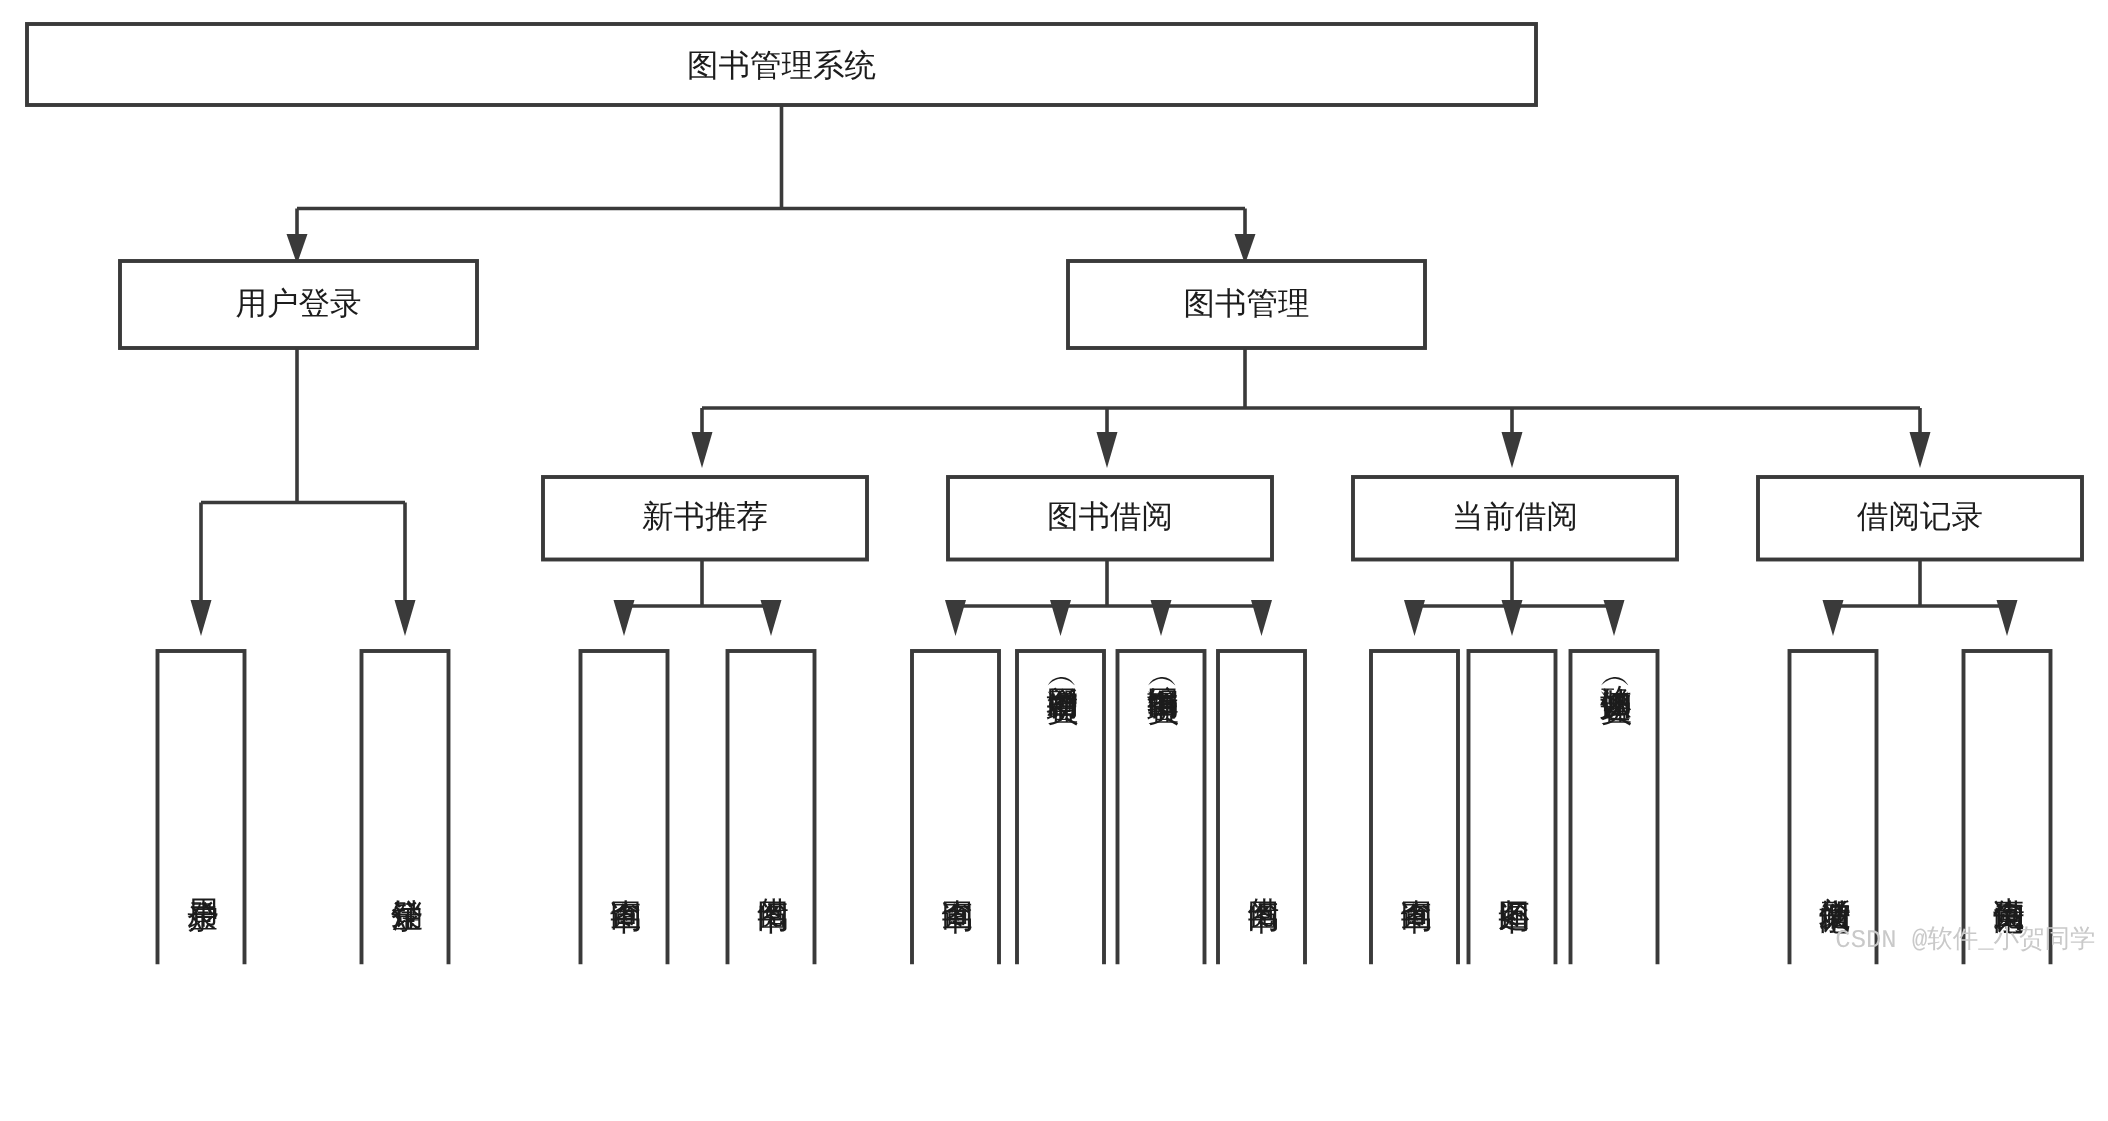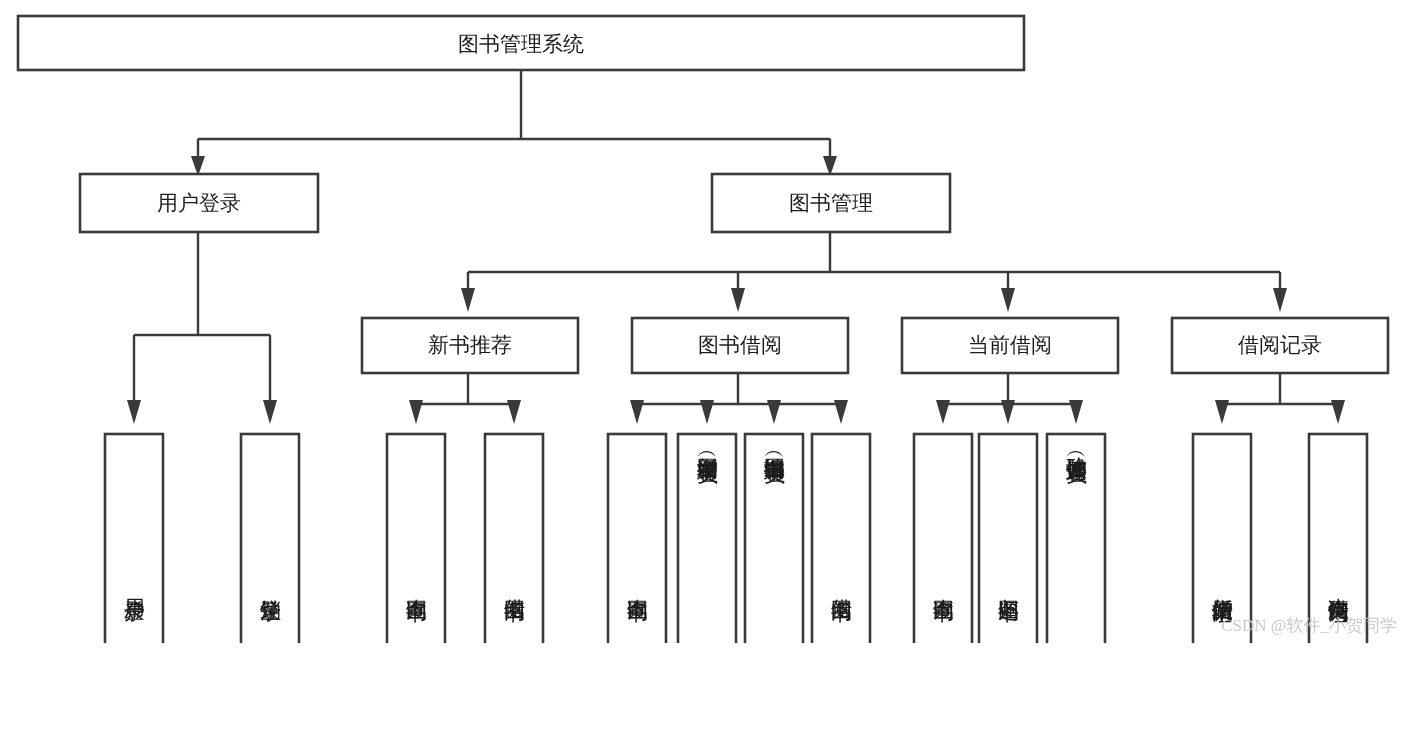--- a/index.html
+++ b/index.html
@@ -59,21 +59,21 @@
     display: flex;
     align-items: center;
     justify-content: flex-start;
     white-space: nowrap;
     pointer-events: none;
   }
   .watermark {
     position: absolute;
     right: 8px;
     bottom: 6px;
-    font-family: Liberation Serif, serif;
+    font-family: Liberation Mono, monospace;
     font-size: 17px;
     color: #c9c9c9;
     white-space: nowrap;
   }
 </style>
 </head>
 <body>
 
 <div id="diagram-root">
 

